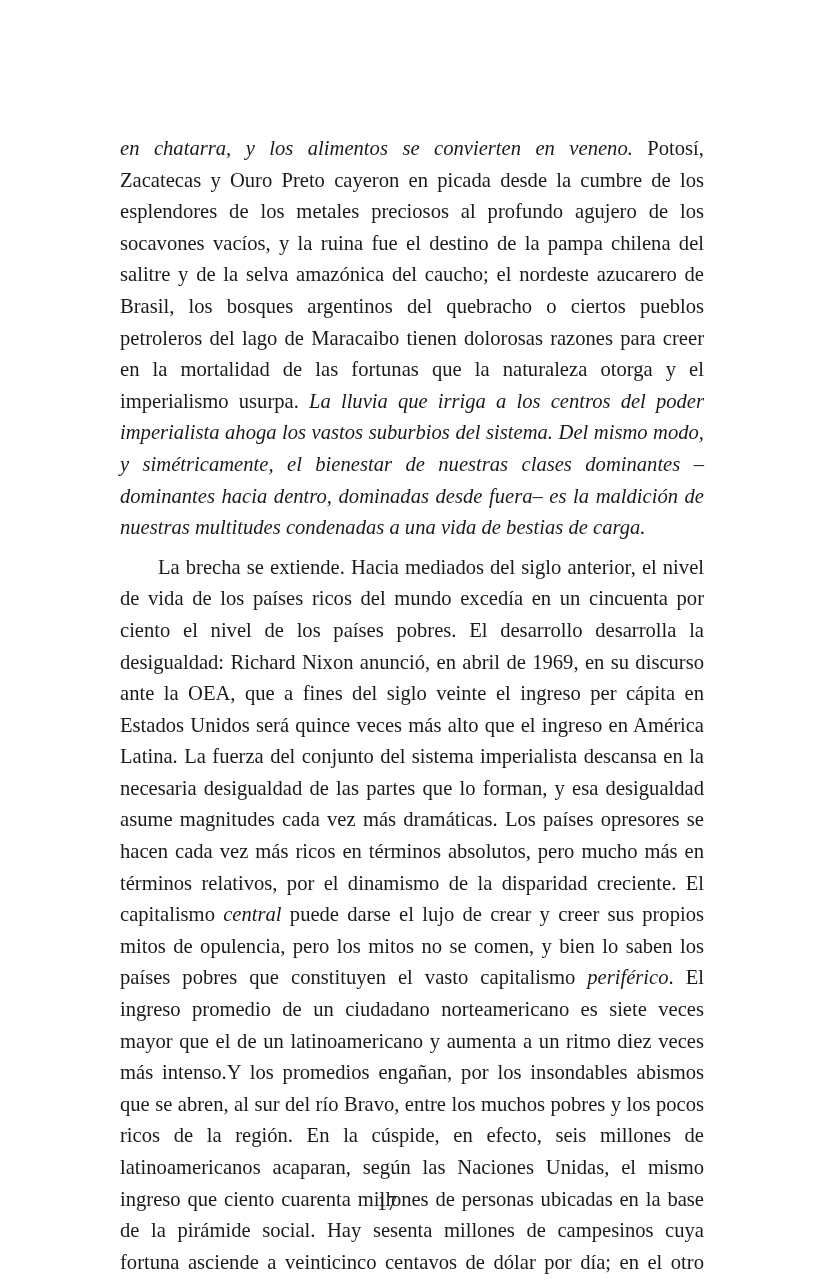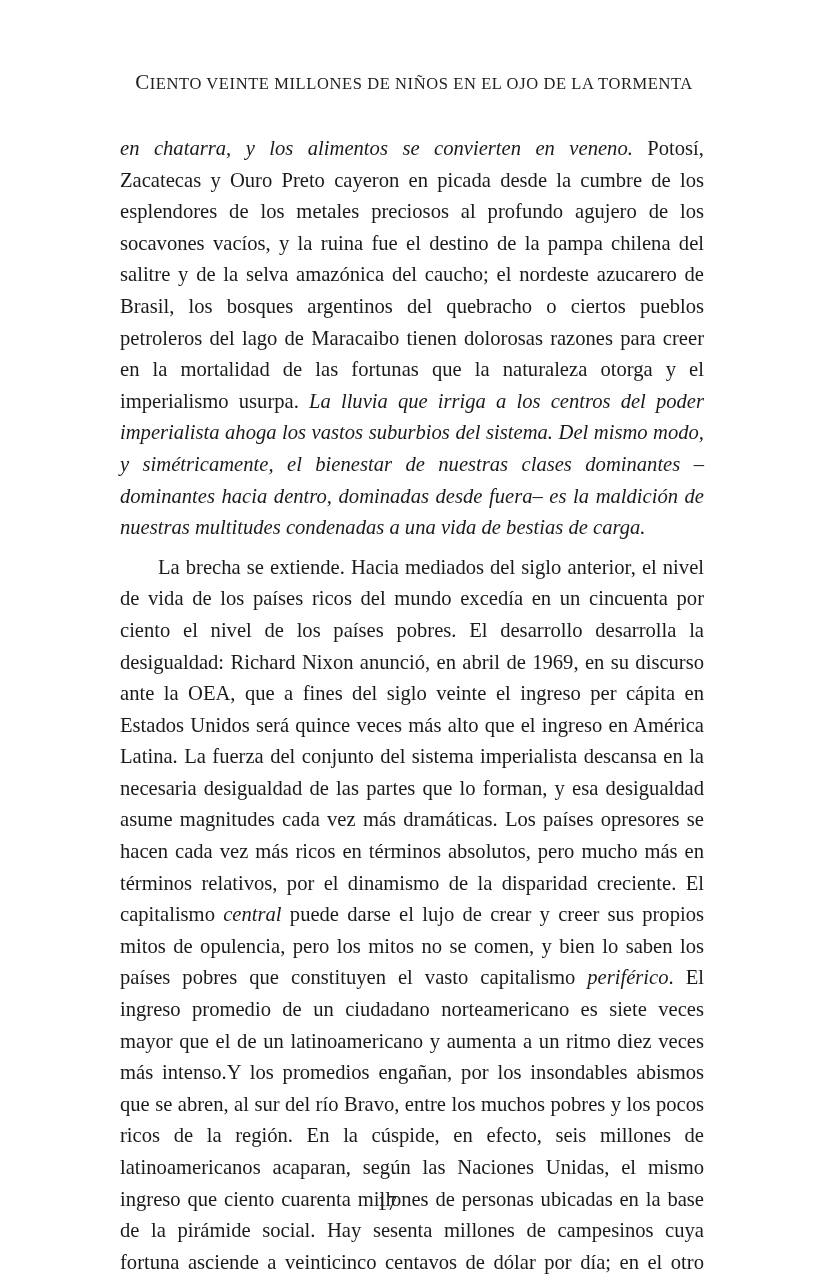--- a/index.html
+++ b/index.html
@@ -68,23 +68,20 @@
     text-align: center;
     font-size: 20px;
     color: #1b1a18;
   }
 </style>
 </head>
 <body>
 
 <div class="page">
 
-  <div class="running-head">
-    <span class="smallcap-first">C</span><span class="smallcaps">IENTO VEINTE MILLONES DE NIÑOS EN EL OJO DE LA TORMENTA</span>
-  </div>
 
   <div class="textblock">
       <p><span class="ital">en chatarra, y los alimentos se convierten en veneno.</span><span> Potosí, Zacatecas y Ouro Preto cayeron en picada desde la cumbre de los esplendores de los metales preciosos al profundo agujero de los socavones vacíos, y la ruina fue el destino de la pampa chilena del salitre y de la selva amazónica del caucho; el nordeste azucarero de Brasil, los bosques argentinos del quebracho o ciertos pueblos petroleros del lago de Maracaibo tienen dolorosas razones para creer en la mortalidad de las fortunas que la naturaleza otorga y el imperialismo usurpa. </span><span class="ital">La lluvia que irriga a los centros del poder imperialista ahoga los vastos suburbios del sistema. Del mismo modo, y simétricamente, el bienestar de nuestras clases dominantes –dominantes hacia dentro, dominadas desde fuera– es la maldición de nuestras multitudes condenadas a una vida de bestias de carga.</span></p>
       <p class="para-indent"><span>La brecha se extiende. Hacia mediados del siglo anterior, el nivel de vida de los países ricos del mundo excedía en un cincuenta por ciento el nivel de los países pobres. El desarrollo desarrolla la desigualdad: Richard Nixon anunció, en abril de 1969, en su discurso ante la OEA, que a fines del siglo veinte el ingreso per cápita en Estados Unidos será quince veces más alto que el ingreso en América Latina. La fuerza del conjunto del sistema imperialista descansa en la necesaria desigualdad de las partes que lo forman, y esa desigualdad asume magnitudes cada vez más dramáticas. Los países opresores se hacen cada vez más ricos en términos absolutos, pero mucho más en términos relativos, por el dinamismo de la disparidad creciente. El capitalismo </span><span class="ital">central</span><span> puede darse el lujo de crear y creer sus propios mitos de opulencia, pero los mitos no se comen, y bien lo saben los países pobres que constituyen el vasto capitalismo </span><span class="ital">periférico</span><span>. El ingreso promedio de un ciudadano norteamericano es siete veces mayor que el de un latinoamericano y aumenta a un ritmo diez veces más intenso.Y los promedios engañan, por los insondables abismos que se abren, al sur del río Bravo, entre los muchos pobres y los pocos ricos de la región. En la cúspide, en efecto, seis millones de latinoamericanos acaparan, según las Naciones Unidas, el mismo ingreso que ciento cuarenta millones de personas ubicadas en la base de la pirámide social. Hay sesenta millones de campesinos cuya fortuna asciende a veinticinco centavos de dólar por día; en el otro extremo los proxenetas de la desdicha se dan el lujo de acumular cinco mil millones de dólares en sus cuentas privadas de Suiza o Estados Uni-</span></p>
     </div>
 
   <div class="folio">17</div>
 
 </div>
 

